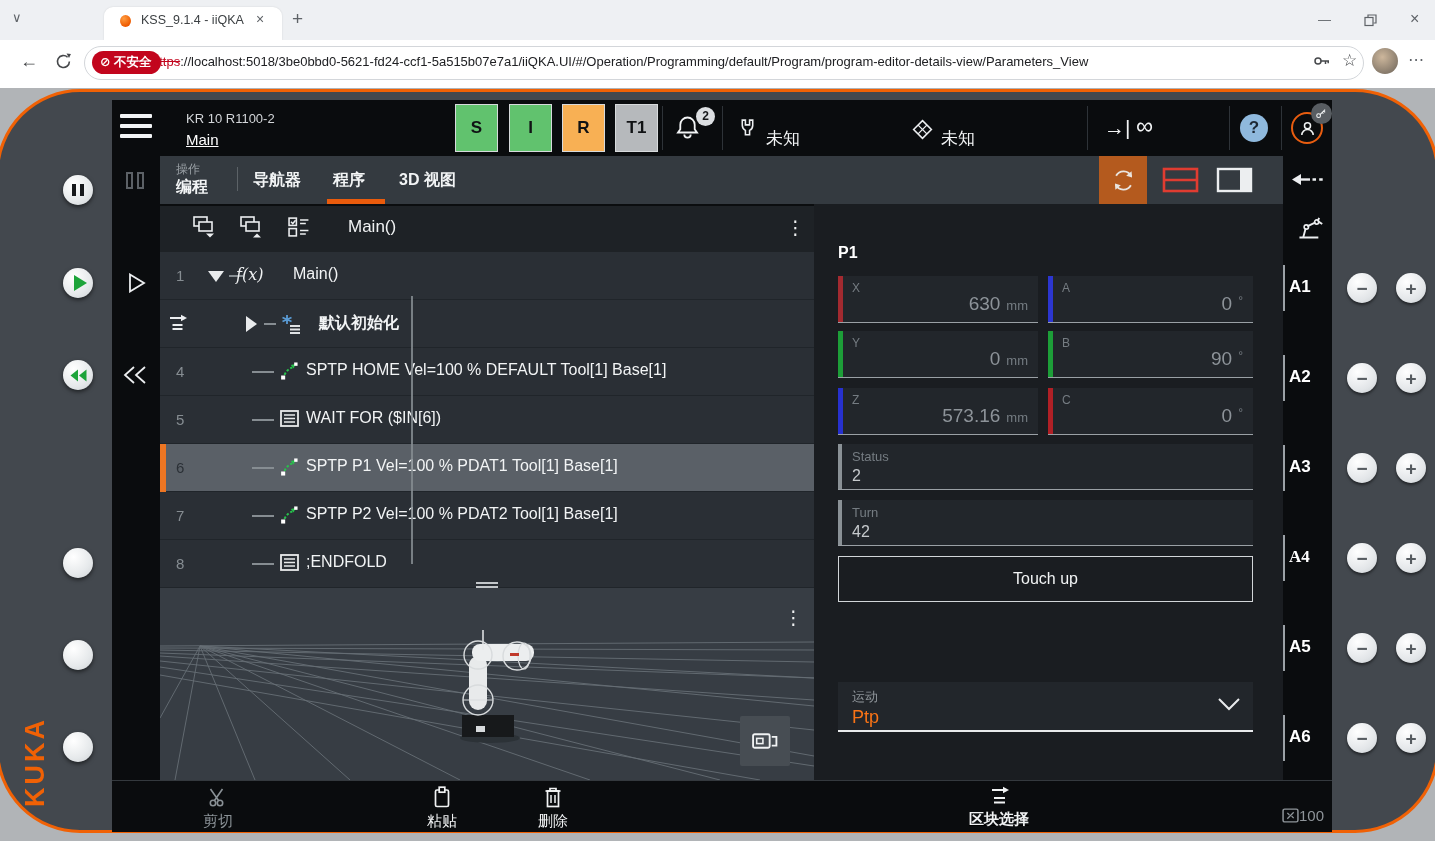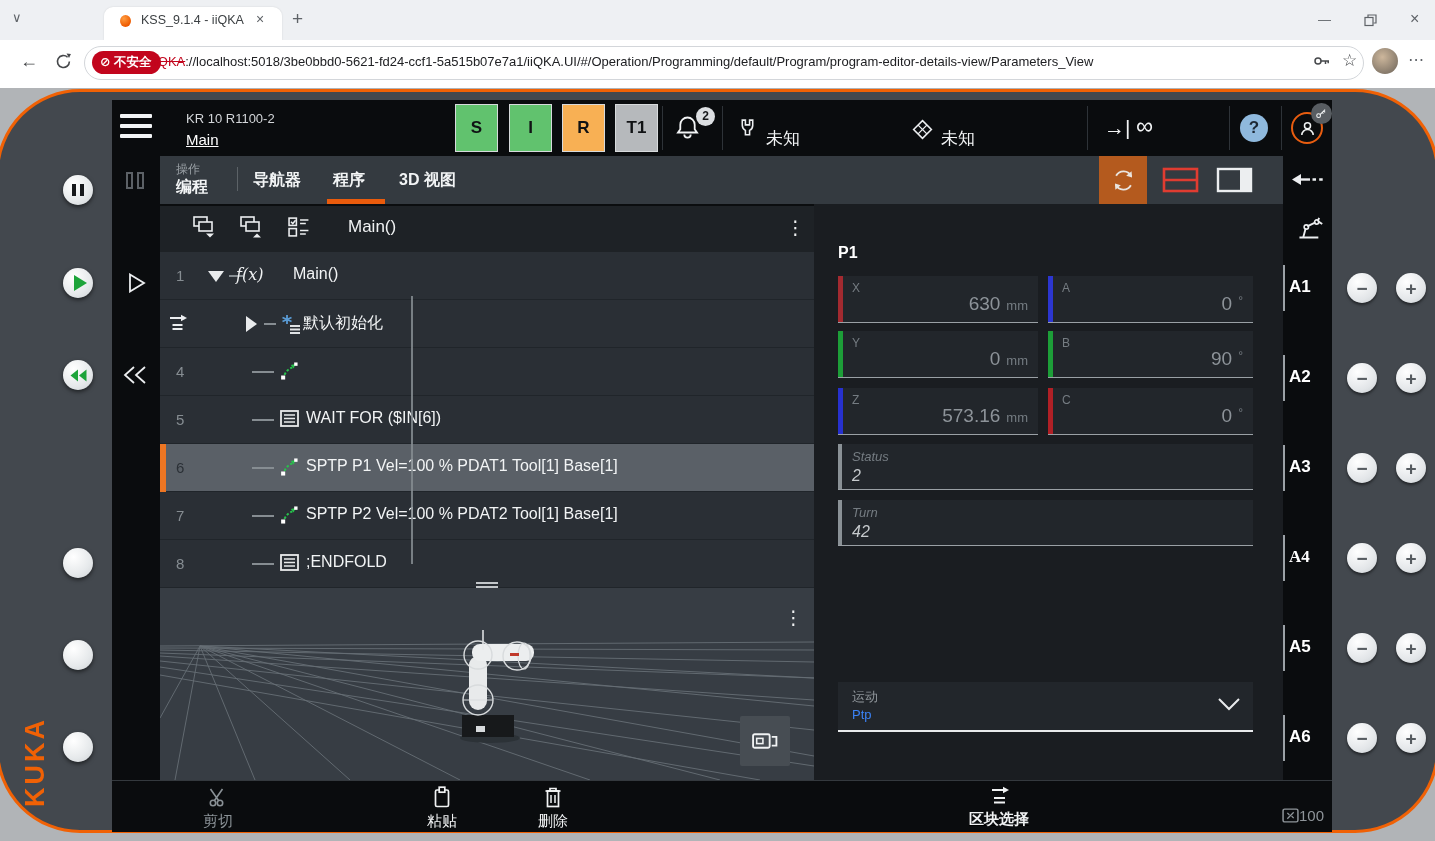--- a/index.html
+++ b/index.html
@@ -72,29 +72,29 @@
   .cambtn{left:580px;top:128px;width:50px;height:50px;background:#474d53;border-radius:2px;
           display:flex;align-items:center;justify-content:center;}
   
   .panel{left:814px;top:204px;width:469px;height:576px;background:#1a1d21;overflow:hidden;}
   .fld{background:#22262b;border-bottom:1.5px solid #9aa0a5;box-sizing:border-box;height:47px;}
   .fldbar{left:0;top:0;width:5px;height:45.5px;}
   .fldlabel{left:14px;top:5px;font-size:12px;color:#757c82;}
   .fldval{right:10px;bottom:7px;font-size:19px;color:#8d9399;}
   .fldunit{font-size:13px;color:#757c82;margin-left:6px;}
   .raised{position:relative;top:-5px;font-size:12px;}
-  .sfld{background:#22262b;border-bottom:1.5px solid #9aa0a5;box-sizing:border-box;height:46px;width:415px;left:24px;font-style:italic;}
+  .sfld{background:#22262b;border-bottom:1.5px solid #9aa0a5;box-sizing:border-box;height:46px;width:415px;left:24px;}
   .sbar{left:0;top:0;width:4px;height:44.5px;background:#8a9196;}
   .slabel{left:14px;top:5px;font-size:13px;color:#757c82;}
   .sval{left:14px;top:23px;font-size:16px;color:#c6cacd;}
   .pbtn{left:24px;width:415px;height:46px;border:1.5px solid #d2d5d8;box-sizing:border-box;
         color:#f2f4f5;font-size:16px;display:flex;align-items:center;justify-content:center;}
   .dd{left:24px;width:415px;height:50px;background:#22262b;border-bottom:2px solid #e8eaec;box-sizing:border-box;}
   .ddlabel{left:14px;top:6px;font-size:13px;color:#8f959a;}
-  .ddval{left:14px;top:25px;font-size:13px;color:#3b82f6;}
+  .ddval{left:14px;top:25px;font-size:18px;color:#f97316;}
   
   .axlabel{font-size:17px;font-weight:bold;color:#fff;}
   .axmark{left:1280px;width:5px;height:46px;background:#9ba1a6;}
   .jogbtn{width:30px;height:30px;border-radius:50%;
           background:radial-gradient(circle at 35% 30%,#ffffff,#e2e5e8 65%,#c6cacd);
           box-shadow:0 2px 3px rgba(0,0,0,.5);display:flex;align-items:center;justify-content:center;
           color:#565b60;font-size:19px;font-weight:bold;line-height:1;}
   
   .bottombar{left:112px;top:780px;width:1220px;height:52px;background:#0a0c0e;border-top:1px solid #34393e;box-sizing:border-box;}
   .bblabel{font-size:15px;color:#f0f2f3;text-align:center;}
@@ -135,21 +135,21 @@
           <path d="M16.2 10 a6.3 6.3 0 1 1 -1.9-4.5" fill="none" stroke="#46484b" stroke-width="1.7"></path>
           <polygon points="13.2,1.5 17.8,2.2 15.8,6.4" fill="#46484b"></polygon>
         </svg>
     </span>
     <div class="abs urlpill" style="top:6px;"></div>
     <div class="abs badge" style="top:11px;">
       <span>⊘</span>
       <span>不安全</span>
     </div>
     <div class="abs url" style="top:14px;">
-      <span class="strike">iiQKA</span><span>://localhost:5018/3be0bbd0-5621-fd24-ccf1-5a515b07e7a1/iiQKA.UI/#/Operation/Programming/default/Program/program-editor-details-view/Parameters_View</span>
+      <span class="strike">https</span><span>://localhost:5018/3be0bbd0-5621-fd24-ccf1-5a515b07e7a1/iiQKA.UI/#/Operation/Programming/default/Program/program-editor-details-view/Parameters_View</span>
     </div>
     <span class="abs" style="left:1313px;top:12px;">
       <svg width="18" height="18" viewBox="0 0 18 18">
           <circle cx="5" cy="9" r="3" fill="none" stroke="#46484b" stroke-width="1.5"></circle>
           <path d="M8 9 h8 M12.5 9 v3 M15.2 9 v2.2" stroke="#46484b" stroke-width="1.5" fill="none"></path>
         </svg>
     </span>
     <span class="abs" style="left:1342px;top:10px;font-size:17px;color:#46484b;">☆</span>
     <div class="abs avatar" style="top:8px;"></div>
     <span class="abs dots3" style="top:10px;">⋯</span>
@@ -350,34 +350,35 @@
           </svg>
       </span>
       <div class="abs tri-right" style="left:86px;top:16px;z-index:2;"></div>
       <div class="abs" style="left:104px;top:23px;width:12px;height:2px;background:#868d92;"></div>
       <span class="abs" style="left:121px;top:13px;z-index:2;">
         <svg width="21" height="21" viewBox="0 0 21 21">
             <path d="M6 2 v9 M1.5 4.5 l9 4 M10.5 4.5 l-9 4" stroke="#5a9bd4" stroke-width="1.8"></path>
             <path d="M9 13 h10 M9 16.5 h10 M9 20 h10" stroke="#dfe2e4" stroke-width="1.8"></path>
           </svg>
       </span>
-      <span class="abs rowtext" style="left:132px;top:13px;font-weight:normal;padding-left:11px;">默认初始化</span>
+      <span class="abs rowtext" style="left:148px;top:13px;font-weight:bold;padding-left:11px;">默认初始化</span>
     </div>
 
     <div class="abs prow" style="top:96px;">
       <span class="abs rownum" style="left:16px;top:15px;">4</span>
       <div class="abs" style="left:92px;top:23px;width:22px;height:1.5px;background:#868d92;"></div>
       <span class="abs" style="left:120px;top:14px;z-index:2;">
         <svg width="18" height="18" viewBox="0 0 16 16">
             <rect x="1" y="12" width="3.6" height="3.6" fill="#fff"></rect>
             <path d="M4 11.5 C5.5 8 8 6 11 4.8" fill="none" stroke="#27c24c" stroke-width="1.7" stroke-dasharray="2.2 1.7"></path>
             <polygon points="9.6,2.6 13.8,1.8 12.2,5.8" fill="#27c24c"></polygon>
             <rect x="12.6" y="0.4" width="3" height="3" fill="#fff"></rect>
           </svg>
       </span>
+      <span class="abs rowtext" style="left:146px;top:13px;">SPTP HOME Vel=100 % DEFAULT Tool[1] Base[1]</span>
     </div>
 
     <div class="abs prow" style="top:144px;">
       <span class="abs rownum" style="left:16px;top:15px;">5</span>
       <div class="abs" style="left:92px;top:23px;width:22px;height:1.5px;background:#868d92;"></div>
       <span class="abs" style="left:120px;top:14px;z-index:2;">
         <svg width="19" height="17" viewBox="0 0 19 17">
             <rect x="1" y="1" width="17" height="15" fill="none" stroke="#e9ebec" stroke-width="1.8"></rect>
             <path d="M4 5 h11 M4 8.5 h11 M4 12 h11" stroke="#e9ebec" stroke-width="1.5"></path>
           </svg>
@@ -521,20 +522,21 @@
       <span class="abs slabel">Status</span>
       <span class="abs sval">2</span>
     </div>
 
     <div class="abs sfld" style="top:296px;">
       <div class="abs sbar"></div>
       <span class="abs slabel">Turn</span>
       <span class="abs sval">42</span>
     </div>
 
+    <div class="abs pbtn" style="top:352px;">Touch up</div>
 
     <div class="abs dd" style="top:478px;">
       <span class="abs ddlabel">运动</span>
       <span class="abs ddval">Ptp</span>
       <span class="abs" style="right:12px;top:15px;">
         <svg width="24" height="15" viewBox="0 0 24 15">
             <path d="M2 2 l10 10 10-10" fill="none" stroke="#e8eaec" stroke-width="2"></path>
           </svg>
       </span>
     </div>

